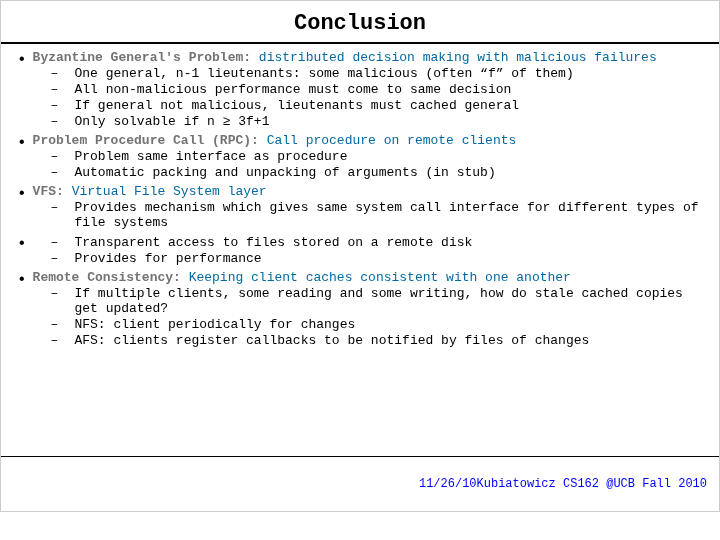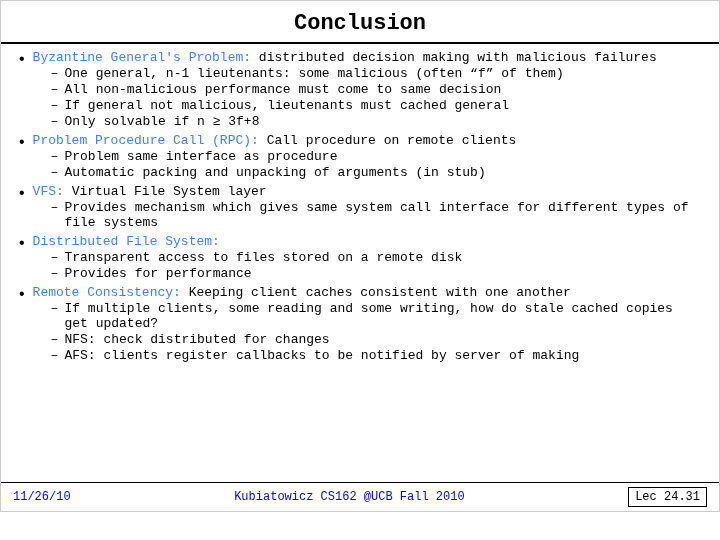--- a/index.html
+++ b/index.html
@@ -44,66 +44,67 @@
       color: #000;
       margin-right: 6px;
       margin-top: 1px;
       font-size: 16px;
       flex-shrink: 0;
     }
     .bullet-content {
       flex: 1;
     }
     .highlight-red {
-      color: #3b82f6;
-      font-weight: normal;
+      color: #737373;
+      font-weight: bold;
     }
     .sub-bullets {
       margin-left: 18px;
       margin-top: 1px;
     }
     .sub-item {
       display: flex;
       align-items: flex-start;
       margin-bottom: 1px;
     }
     .sub-dash {
       margin-right: 6px;
       flex-shrink: 0;
       color: #000;
     }
     .sub-content {
       flex: 1;
+      margin-left: 10px;
     }
     .footer {
       display: flex;
-      justify-content: space-between;
+      justify-content: flex-end;
       align-items: center;
-      padding: 4px 12px;
+      padding: 20px 12px;
       border-top: 1px solid #000;
       font-size: 12px;
       color: #00f;
     }
     .footer-left {
       color: #00f;
       font-size: 12px;
     }
     .footer-center {
       color: #00f;
       font-size: 12px;
       text-align: center;
     }
     .footer-right {
       border: 1px solid #000;
       padding: 2px 6px;
       color: #000;
       font-size: 12px;
     }
     .normal-text {
-      color: #000000;
+      color: #0369a1;
     }
   </style>
 </head>
 <body>
 
 <div class="slide-container">
   <div class="title-area">
     <span class="title-text">Conclusion</span>
   </div>
   <div class="content-area">
@@ -120,21 +121,21 @@
           <div class="sub-item">
               <span class="sub-dash">–</span>
               <span class="sub-content">All non-malicious performance must come to same decision</span>
             </div>
           <div class="sub-item">
               <span class="sub-dash">–</span>
               <span class="sub-content">If general not malicious, lieutenants must cached general</span>
             </div>
           <div class="sub-item">
               <span class="sub-dash">–</span>
-              <span class="sub-content">Only solvable if n ≥ 3f+8</span>
+              <span class="sub-content">Only solvable if n ≥ 3f+1</span>
             </div>
         </div>
       </div>
     </div>
 
     <div class="bullet-item">
       <span class="bullet-dot">•</span>
       <div class="bullet-content">
         <span class="highlight-red">Problem Procedure Call (RPC):</span><span class="normal-text"> Call procedure on remote clients</span>
         <div class="sub-bullets">
@@ -159,21 +160,20 @@
               <span class="sub-dash">–</span>
               <span class="sub-content">Provides mechanism which gives same system call interface for different types of file systems</span>
             </div>
         </div>
       </div>
     </div>
 
     <div class="bullet-item">
       <span class="bullet-dot">•</span>
       <div class="bullet-content">
-        <span class="highlight-red">Distributed File System:</span>
         <div class="sub-bullets">
           <div class="sub-item">
               <span class="sub-dash">–</span>
               <span class="sub-content">Transparent access to files stored on a remote disk</span>
             </div>
           <div class="sub-item">
               <span class="sub-dash">–</span>
               <span class="sub-content">Provides for performance</span>
             </div>
         </div>
@@ -184,28 +184,27 @@
       <span class="bullet-dot">•</span>
       <div class="bullet-content">
         <span class="highlight-red">Remote Consistency:</span><span class="normal-text"> Keeping client caches consistent with one another</span>
         <div class="sub-bullets">
           <div class="sub-item">
               <span class="sub-dash">–</span>
               <span class="sub-content">If multiple clients, some reading and some writing, how do stale cached copies get updated?</span>
             </div>
           <div class="sub-item">
               <span class="sub-dash">–</span>
-              <span class="sub-content">NFS: check distributed for changes</span>
-            </div>
-          <div class="sub-item">
-              <span class="sub-dash">–</span>
-              <span class="sub-content">AFS: clients register callbacks to be notified by server of making</span>
+              <span class="sub-content">NFS: client periodically for changes</span>
+            </div>
+          <div class="sub-item">
+              <span class="sub-dash">–</span>
+              <span class="sub-content">AFS: clients register callbacks to be notified by files of changes</span>
             </div>
         </div>
       </div>
     </div>
   </div>
   <div class="footer">
     <span class="footer-left">11/26/10</span>
     <span class="footer-center">Kubiatowicz CS162 @UCB Fall 2010</span>
-    <span class="footer-right">Lec 24.31</span>
   </div>
 </div>
 
 </body></html>

